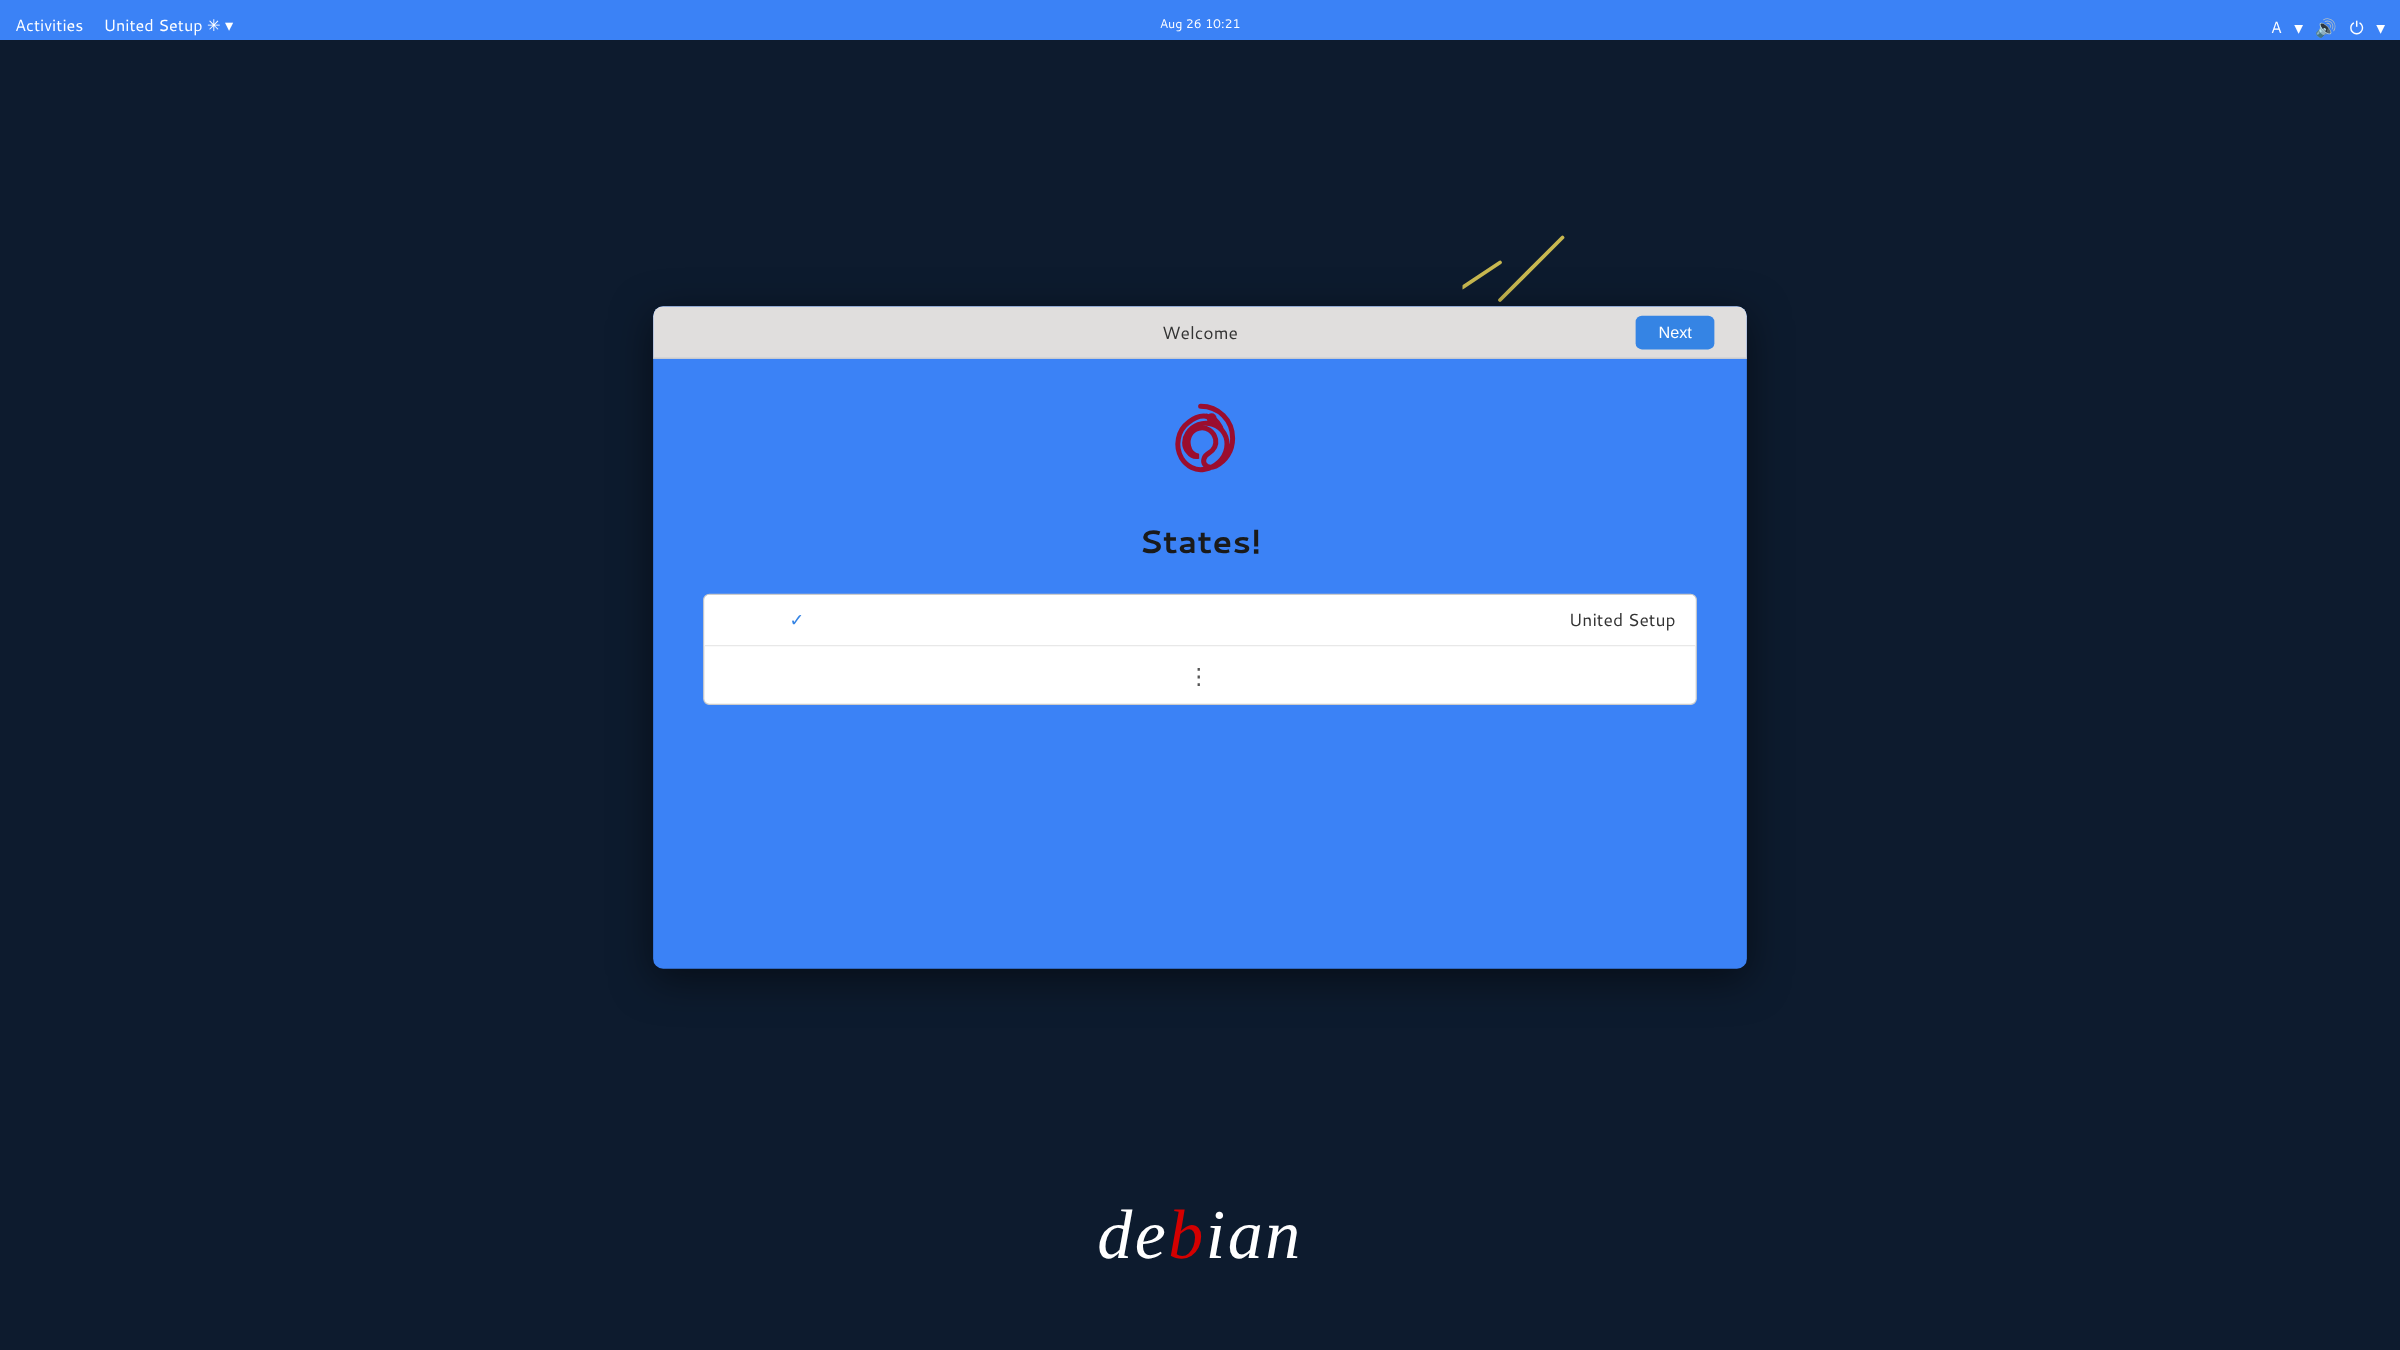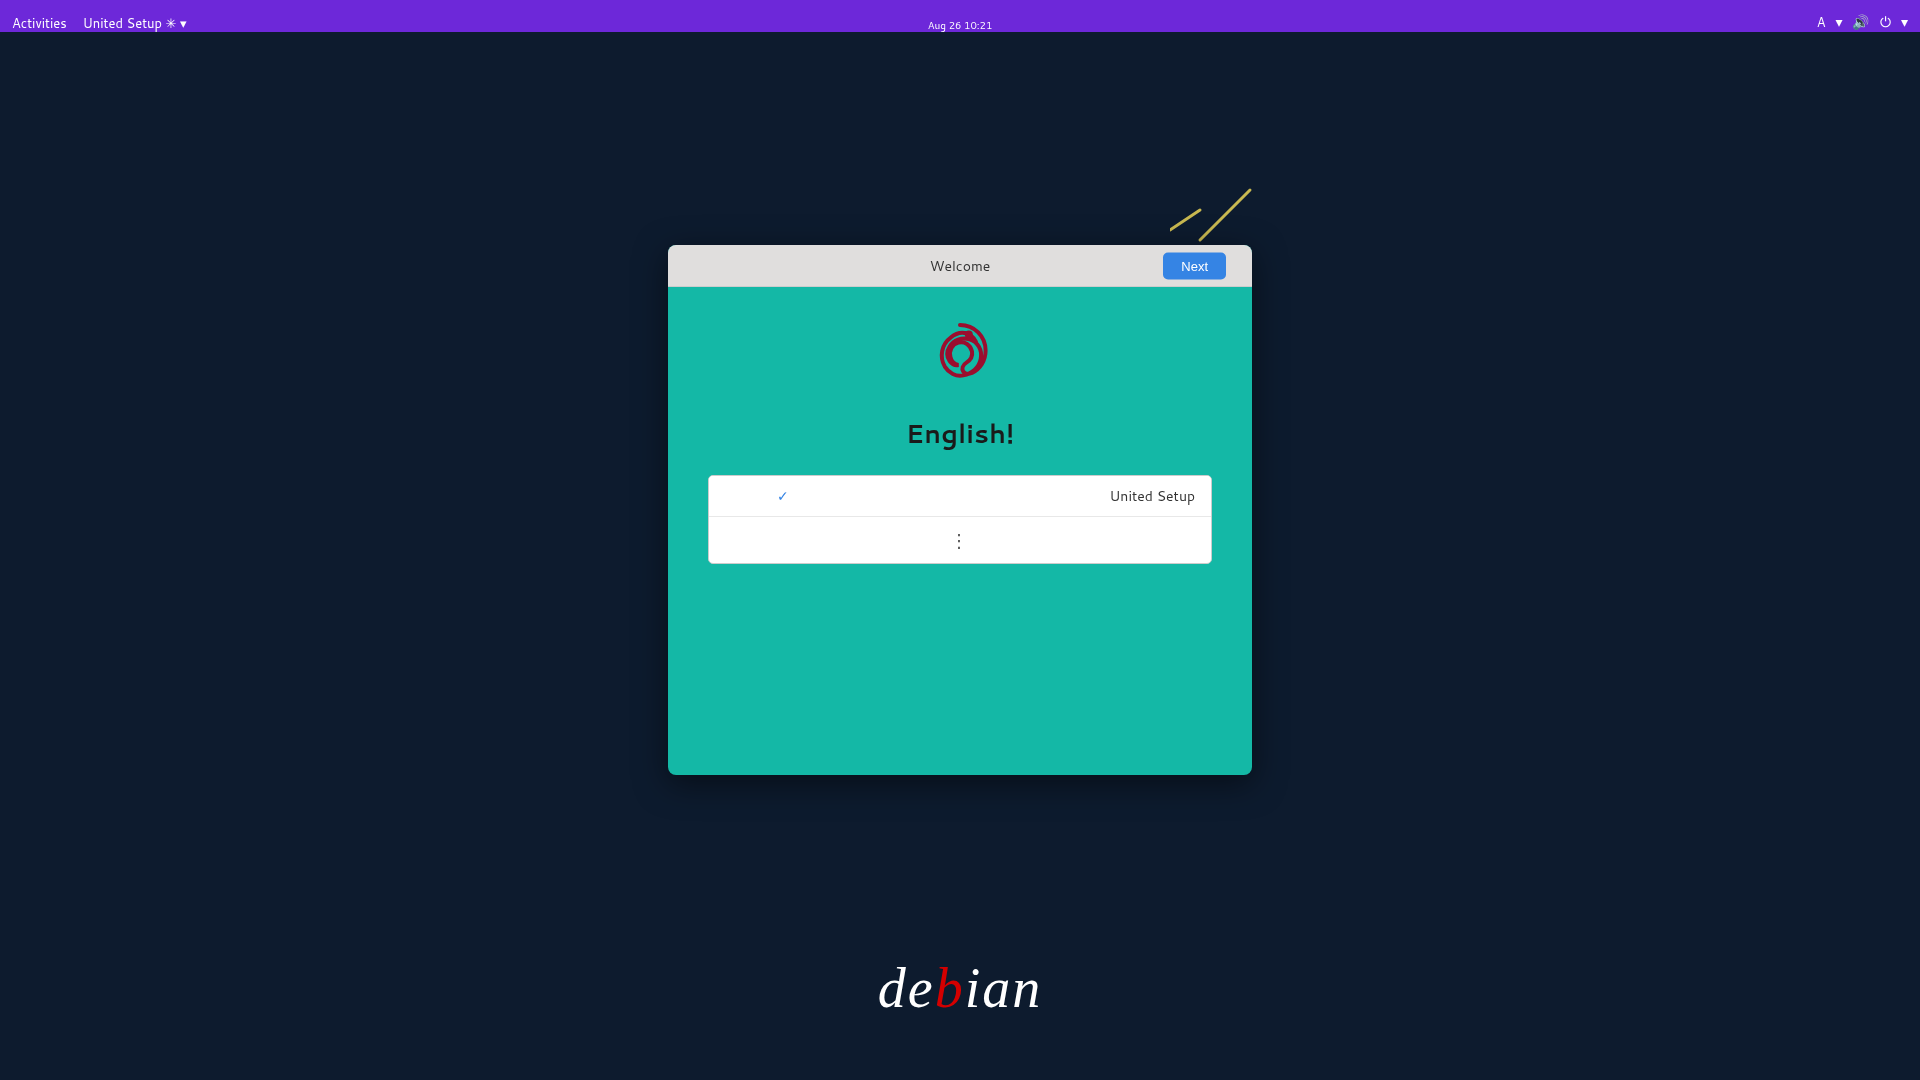--- a/index.html
+++ b/index.html
@@ -10,25 +10,25 @@
       background-color: #0d1b2e;
       font-family: 'Cantarell', 'DejaVu Sans', sans-serif;
       overflow: hidden;
       position: relative;
     }
 
     
     #topbar {
       width: 100%;
       height: 32px;
-      background-color: #6d28d9;
-      display: flex;
-      align-items: flex-end;
+      background-color: #3b82f6;
+      display: flex;
+      align-items: flex-start;
       justify-content: space-between;
-      padding: 0 12px;
+      padding: 12px 12px;
       position: relative;
       z-index: 100;
     }
 
     #topbar-left {
       display: flex;
       align-items: center;
       gap: 16px;
     }
 
@@ -59,23 +59,23 @@
       font-size: 14px;
       cursor: pointer;
     }
 
     
     #dialog {
       position: absolute;
       left: 50%;
       top: 50%;
       transform: translate(-50%, -50%) translateY(-30px);
-      width: 584px;
+      width: 875px;
       min-height: 530px;
-      background-color: #14b8a6;
+      background-color: #3b82f6;
       border-radius: 8px;
       box-shadow: 0 8px 32px rgba(0,0,0,0.5);
       overflow: hidden;
     }
 
     #dialog-titlebar {
       background-color: #e0dedd;
       height: 42px;
       display: flex;
       align-items: center;
@@ -242,21 +242,21 @@
   <div id="dialog-content">
 
     <svg id="debian-swirl" viewBox="0 0 100 100" xmlns="http://www.w3.org/2000/svg">
 
       <path d="M50,10 C68,10 82,24 82,42 C82,55 75,65 65,70 C60,72 56,71 54,68 C52,65 53,60 58,57 C63,54 66,49 65,43 C63,35 56,30 48,32 C40,34 36,42 38,50 C39,55 43,59 48,60 C44,61 40,59 37,55 C33,50 33,43 37,37 C42,29 52,25 62,28 C72,31 78,41 76,52 C74,63 65,71 54,73 C45,75 36,70 31,62 C24,50 27,34 38,26 C44,21 50,19 56,20" fill="none" stroke="#9b0d2e" stroke-width="5" stroke-linecap="round"></path>
       <path d="M56,20 C62,21 67,25 70,31" fill="none" stroke="#9b0d2e" stroke-width="5" stroke-linecap="round"></path>
 
       <circle cx="61" cy="22" r="5" fill="#9b0d2e"></circle>
     </svg>
 
-    <h1 id="welcome-heading">English!</h1>
+    <h1 id="welcome-heading">States!</h1>
 
     <div id="language-list">
       <div class="lang-row lang-row-selected">
         <div class="lang-left">
           <span class="topbar-text">English</span>
           <span class="check-mark">✓</span>
         </div>
         <span>United Setup</span>
       </div>
       <div class="lang-row-dots">

